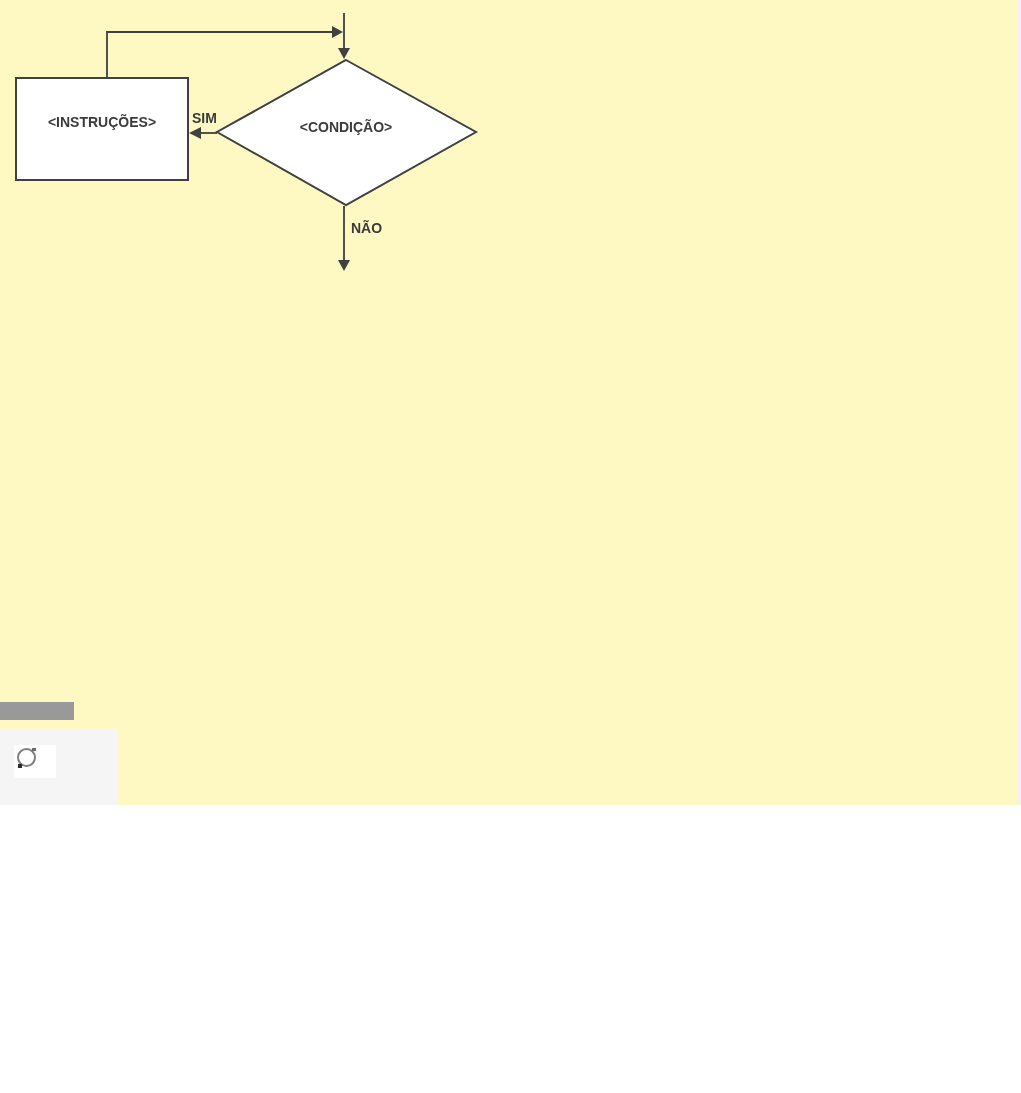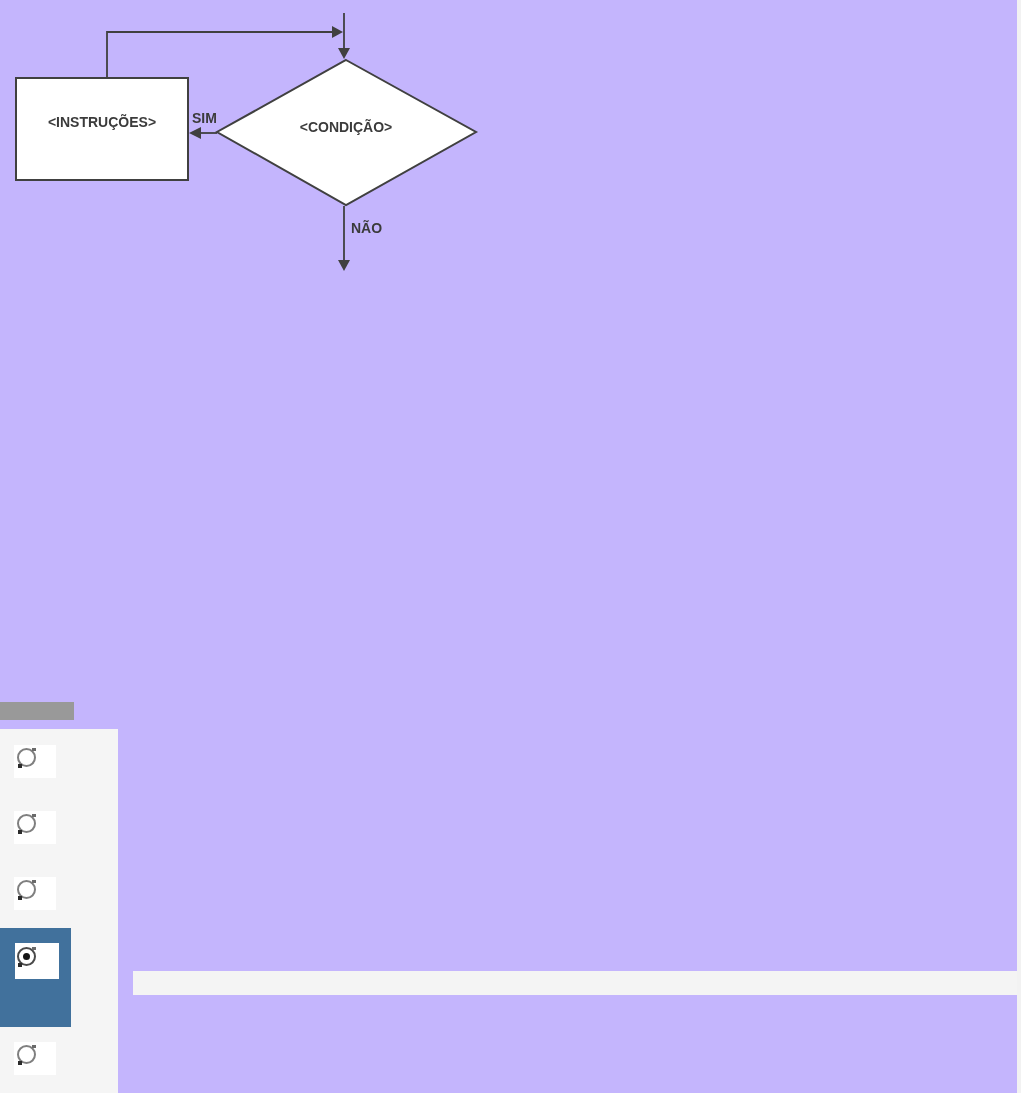--- a/index.html
+++ b/index.html
@@ -1,20 +1,20 @@
 <!DOCTYPE html>
 <html style="--line: #404040; --text: #3b3b3b; --redacted-bar: #999999; --panel: #f5f5f5; --highlight: #41719c; --answer-bar: #f4f4f4; --edge-strip: #f2f2f2; --radio-border: #7f7f7f; --radio-dot: #151515;"><head>
 <meta charset="utf-8">
 <style>
   html, body { margin: 0; padding: 0; background: #ffffff; }
   .page {
     position: relative;
     width: 1021px;
-    height: 1093px;
-    background: #c4b5fd;
+    height: 805px;
+    background: #fef9c3;
     overflow: hidden;
     font-family: "Liberation Sans", sans-serif;
   }
 
   
   .flowchart { position: absolute; left: 0; top: 0; }
   .fc-line { stroke: var(--line, #404040); stroke-width: 1.8; fill: none; }
   .fc-shape { stroke: var(--line, #404040); stroke-width: 2; fill: #ffffff; }
   .fc-head { fill: var(--line, #404040); stroke: none; }
   .fc-text {

